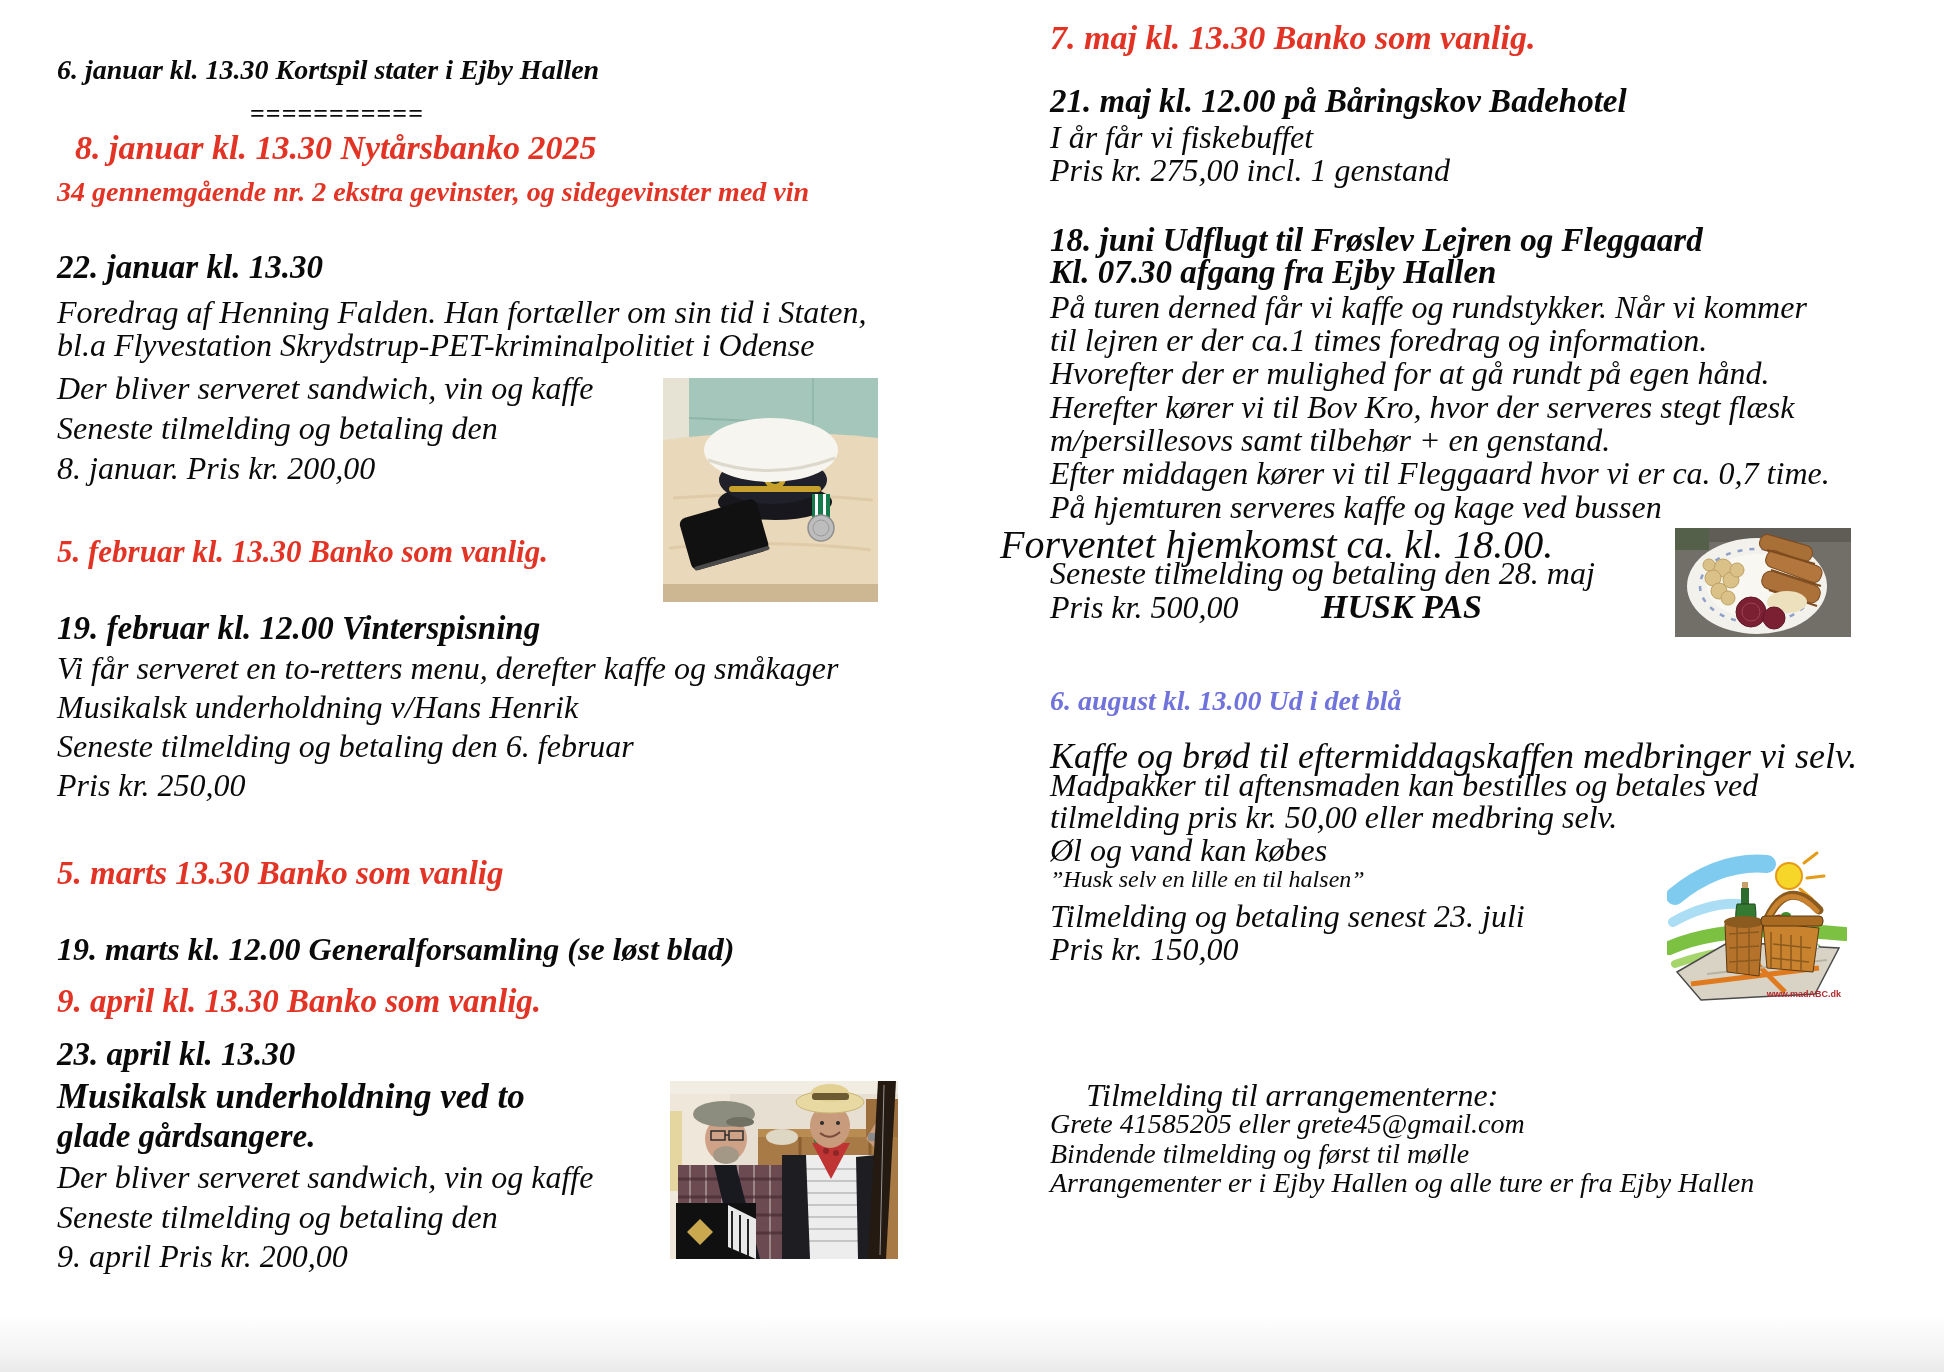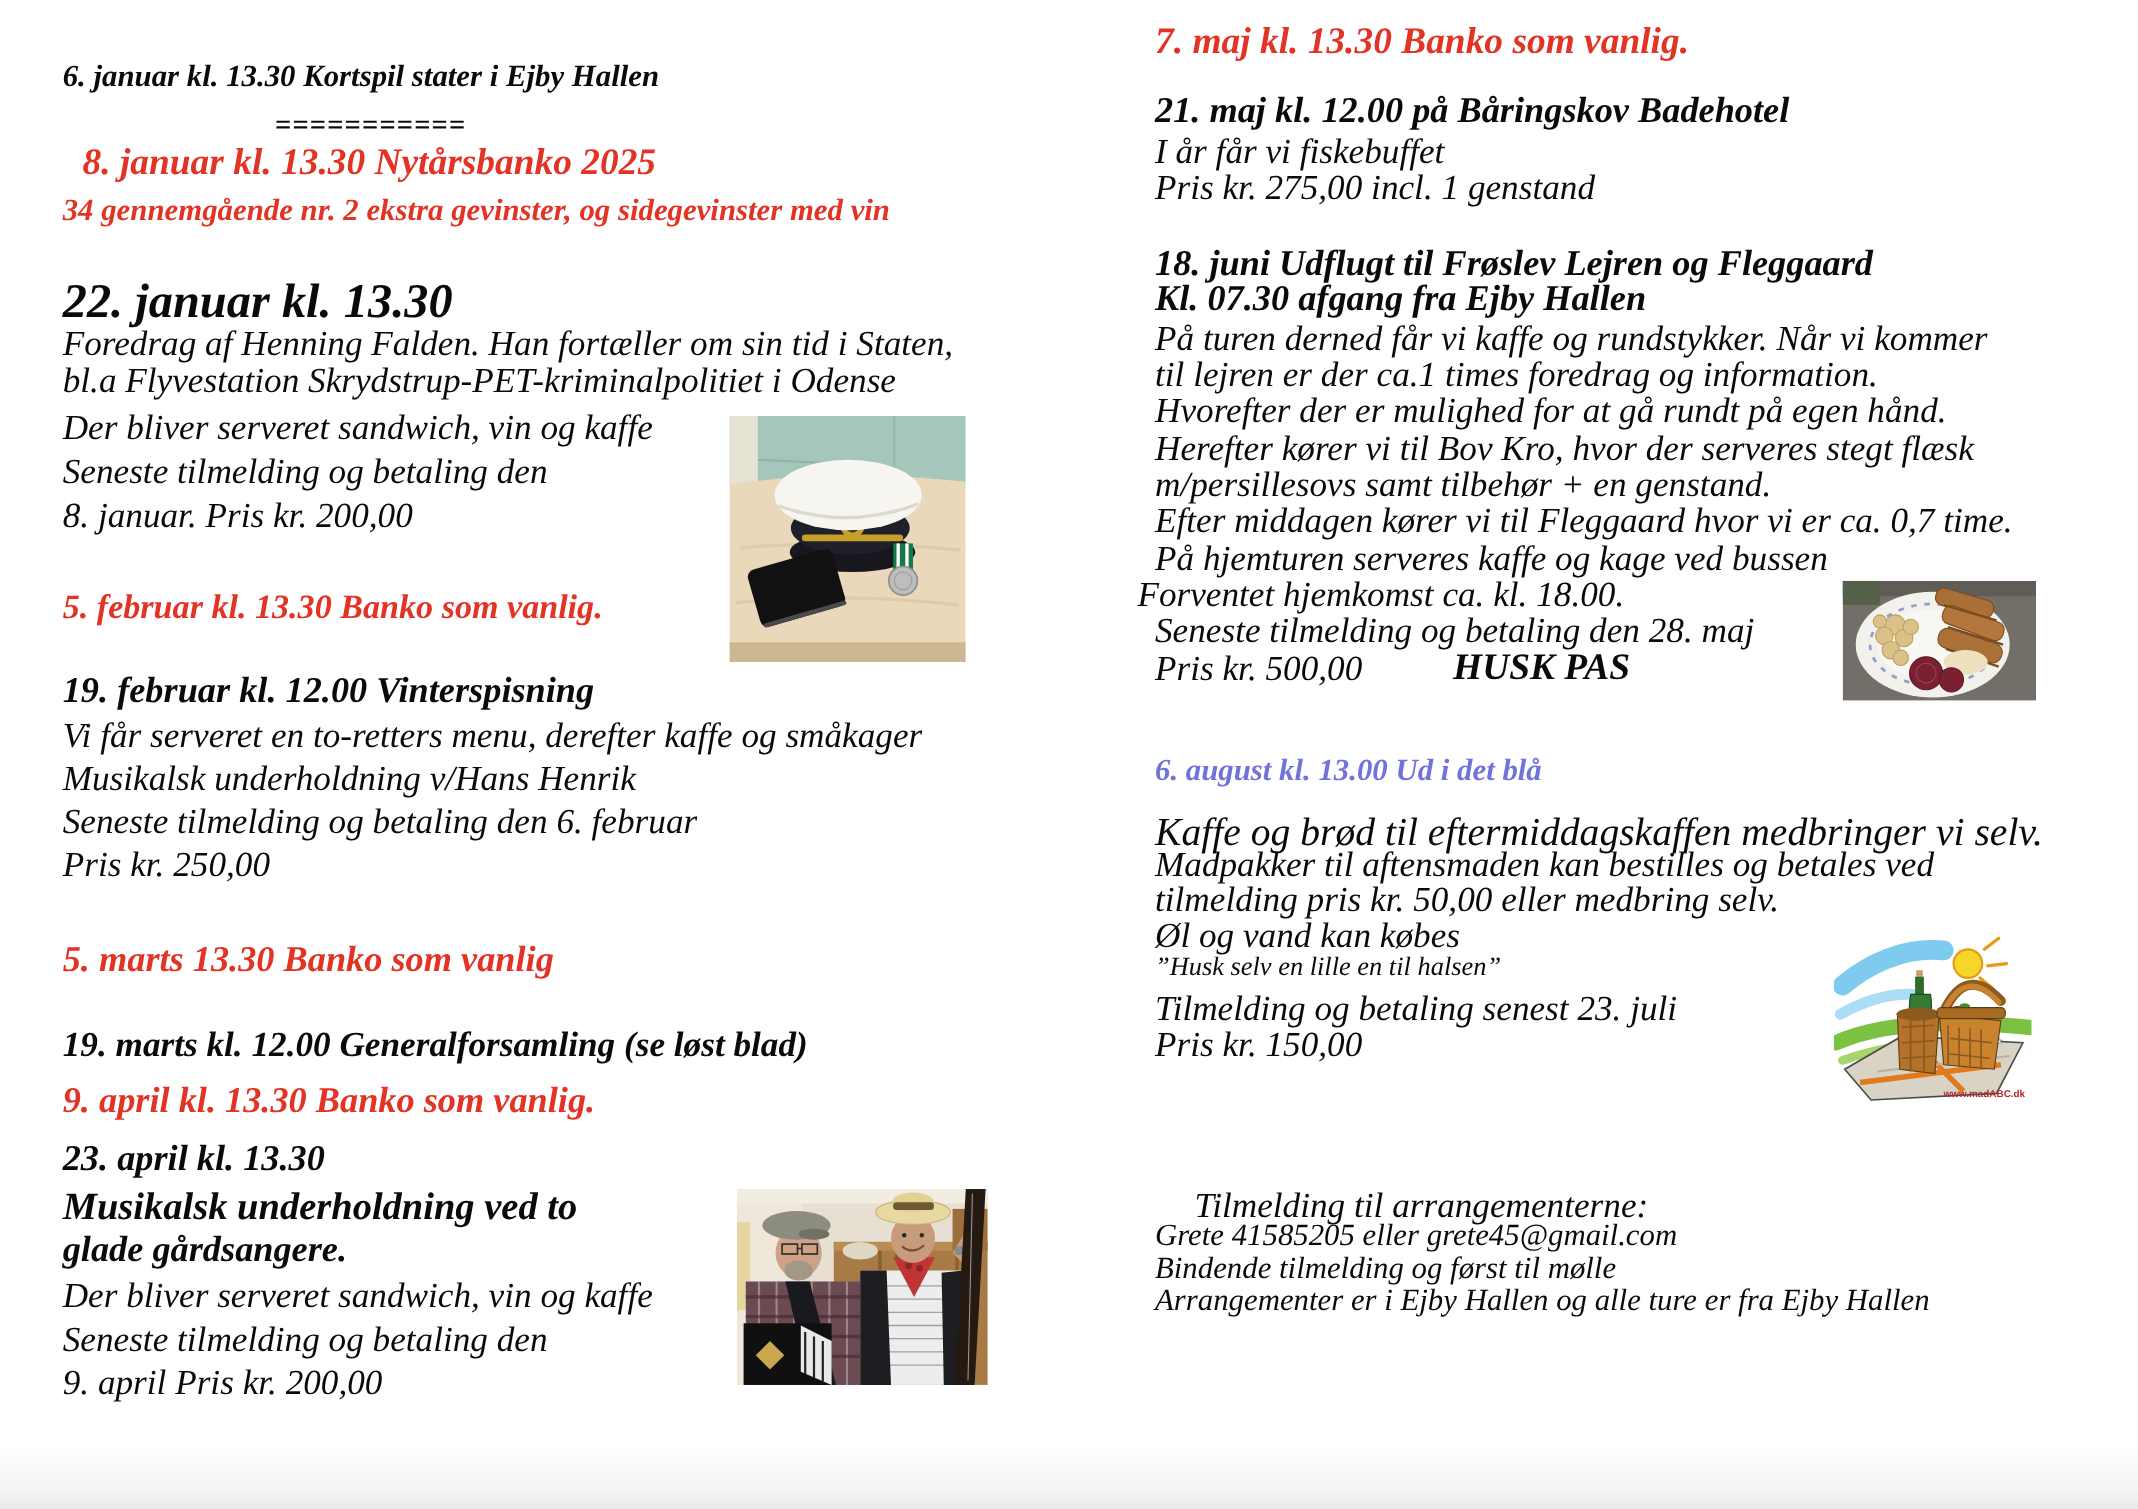--- a/index.html
+++ b/index.html
@@ -36,21 +36,21 @@
 </head>
 <body>
 
 <div class="page">
 
   <div id="left-column">
       <div class="line heading" style="left: 57px; top: 54px; font-size: 28px;">6.  januar kl. 13.30  Kortspil stater i Ejby Hallen</div>
       <div class="line divider" style="left: 250px; top: 99px; font-size: 26px;">===========</div>
       <div class="line red" style="left: 57px; top: 129px; font-size: 34px; margin-left: 18px;">8. januar kl. 13.30 Nytårsbanko 2025</div>
       <div class="line red" style="left: 57px; top: 176px; font-size: 28px;">34 gennemgående nr. 2 ekstra gevinster, og sidegevinster med vin</div>
-      <div class="line heading" style="left: 57px; top: 249px; font-size: 44px;">22. januar kl. 13.30</div>
+      <div class="line heading" style="left: 57px; top: 249px; font-size: 33px;">22. januar kl. 13.30</div>
       <div class="line body" style="left: 57px; top: 295px; font-size: 32px;">Foredrag af Henning Falden. Han fortæller om sin tid i Staten,</div>
       <div class="line body" style="left: 57px; top: 328px; font-size: 32px;">bl.a Flyvestation Skrydstrup-PET-kriminalpolitiet i Odense</div>
       <div class="line body" style="left: 57px; top: 371px; font-size: 32px;">Der bliver serveret sandwich, vin og kaffe</div>
       <div class="line body" style="left: 57px; top: 411px; font-size: 32px;">Seneste tilmelding og betaling den</div>
       <div class="line body" style="left: 57px; top: 451px; font-size: 32px;">8. januar. Pris kr. 200,00</div>
       <div class="line red" style="left: 57px; top: 535px; font-size: 31px;">5. februar kl. 13.30  Banko som vanlig.</div>
       <div class="line heading" style="left: 57px; top: 610px; font-size: 33px;">19. februar kl. 12.00 Vinterspisning</div>
       <div class="line body" style="left: 57px; top: 651px; font-size: 32px;">Vi får serveret en to-retters menu, derefter kaffe og småkager</div>
       <div class="line body" style="left: 57px; top: 690px; font-size: 32px;">Musikalsk underholdning v/Hans Henrik</div>
       <div class="line body" style="left: 57px; top: 729px; font-size: 32px;">Seneste tilmelding og betaling den 6. februar</div>
@@ -72,21 +72,21 @@
       <div class="line body" style="left: 1050px; top: 153px; font-size: 32px;">Pris kr. 275,00  incl. 1 genstand</div>
       <div class="line heading" style="left: 1050px; top: 222px; font-size: 33px;">18. juni Udflugt til Frøslev Lejren og Fleggaard</div>
       <div class="line heading" style="left: 1050px; top: 254px; font-size: 33px;">Kl. 07.30 afgang fra Ejby Hallen</div>
       <div class="line body" style="left: 1050px; top: 290px; font-size: 32px;">På turen derned får vi kaffe og rundstykker. Når vi kommer</div>
       <div class="line body" style="left: 1050px; top: 323px; font-size: 32px;">til lejren er der ca.1 times foredrag og information.</div>
       <div class="line body" style="left: 1050px; top: 356px; font-size: 32px;">Hvorefter der er mulighed for at gå rundt på egen hånd.</div>
       <div class="line body" style="left: 1050px; top: 390px; font-size: 32px;">Herefter kører vi til Bov Kro, hvor der serveres stegt flæsk</div>
       <div class="line body" style="left: 1050px; top: 423px; font-size: 32px;">m/persillesovs samt tilbehør + en genstand.</div>
       <div class="line body" style="left: 1050px; top: 456px; font-size: 32px;">Efter middagen kører vi til Fleggaard hvor vi er ca. 0,7 time.</div>
       <div class="line body" style="left: 1050px; top: 490px; font-size: 32px;">På hjemturen serveres kaffe og kage ved bussen</div>
-      <div class="line body" style="left: 1034px; top: 523px; font-size: 32px;">Forventet hjemkomst ca. kl. 18.00.</div>
+      <div class="line body" style="left: 1000px; top: 523px; font-size: 40px;">Forventet hjemkomst ca. kl. 18.00.</div>
       <div class="line body" style="left: 1050px; top: 556px; font-size: 32px;">Seneste tilmelding og betaling den 28. maj</div>
       <div class="line body" style="left: 1050px; top: 590px; font-size: 32px;">Pris kr. 500,00</div>
       <div class="line heading" style="left: 1287px; top: 588px; font-size: 34px; margin-left: 34px;">HUSK PAS</div>
       <div class="line blue" style="left: 1050px; top: 685px; font-size: 28px;">6. august kl. 13.00 Ud i det blå</div>
       <div class="line body" style="left: 1050px; top: 736px; font-size: 36px;">Kaffe og brød til eftermiddagskaffen medbringer vi selv.</div>
       <div class="line body" style="left: 1050px; top: 768px; font-size: 32px;">Madpakker til aftensmaden kan bestilles og betales ved</div>
       <div class="line body" style="left: 1050px; top: 800px; font-size: 32px;">tilmelding pris kr. 50,00 eller medbring selv.</div>
       <div class="line body" style="left: 1050px; top: 833px; font-size: 32px;">Øl og vand kan købes</div>
       <div class="line body" style="left: 1050px; top: 866px; font-size: 24px;">”Husk selv en lille en til halsen”</div>
       <div class="line body" style="left: 1050px; top: 899px; font-size: 32px;">Tilmelding og betaling senest 23. juli</div>

